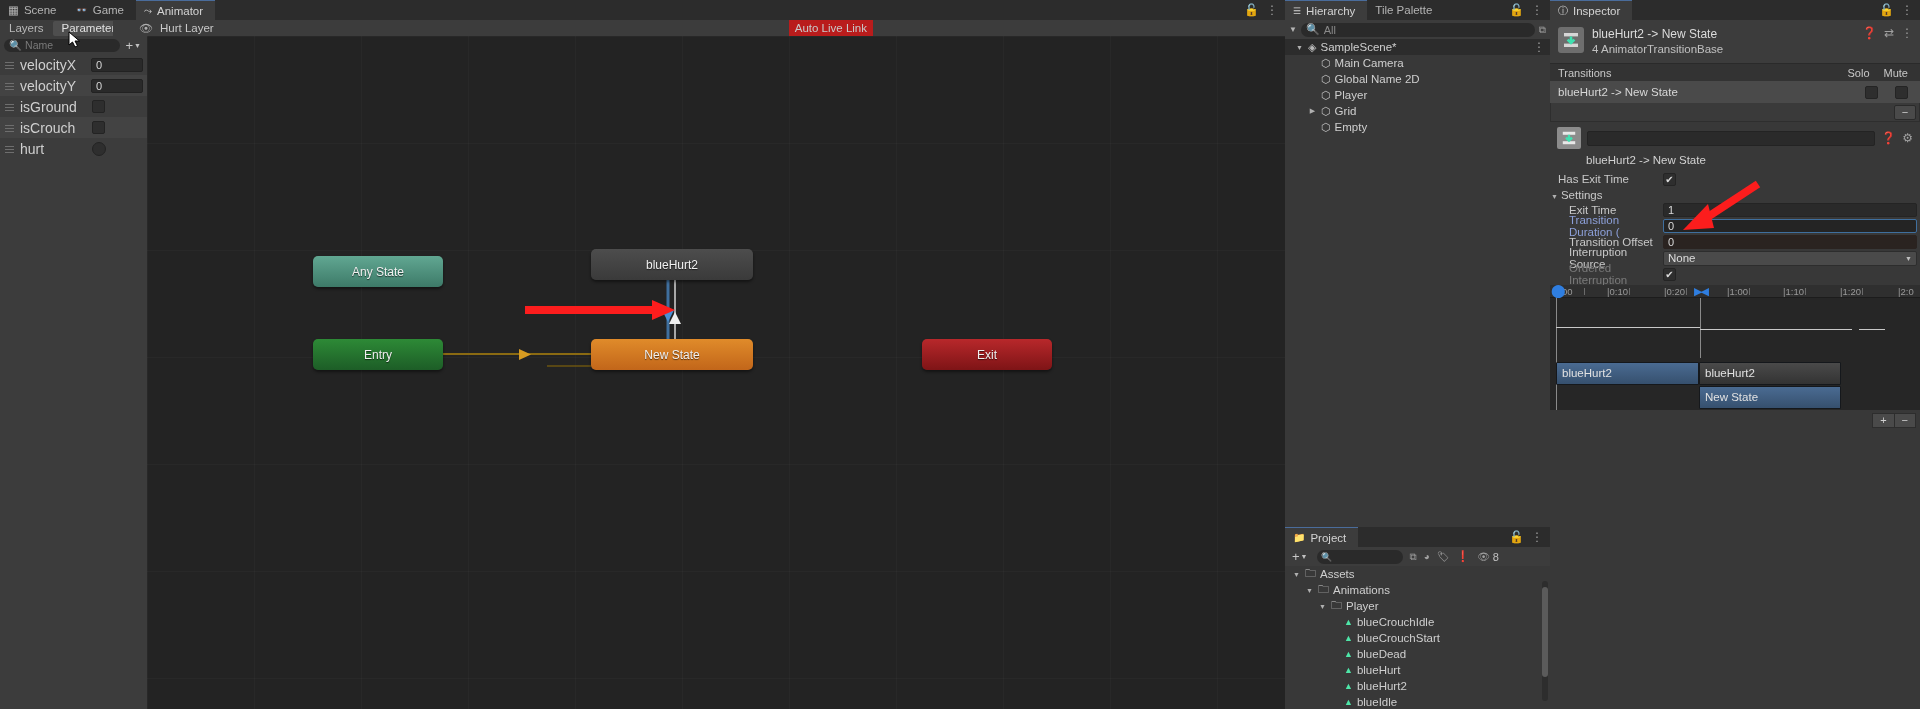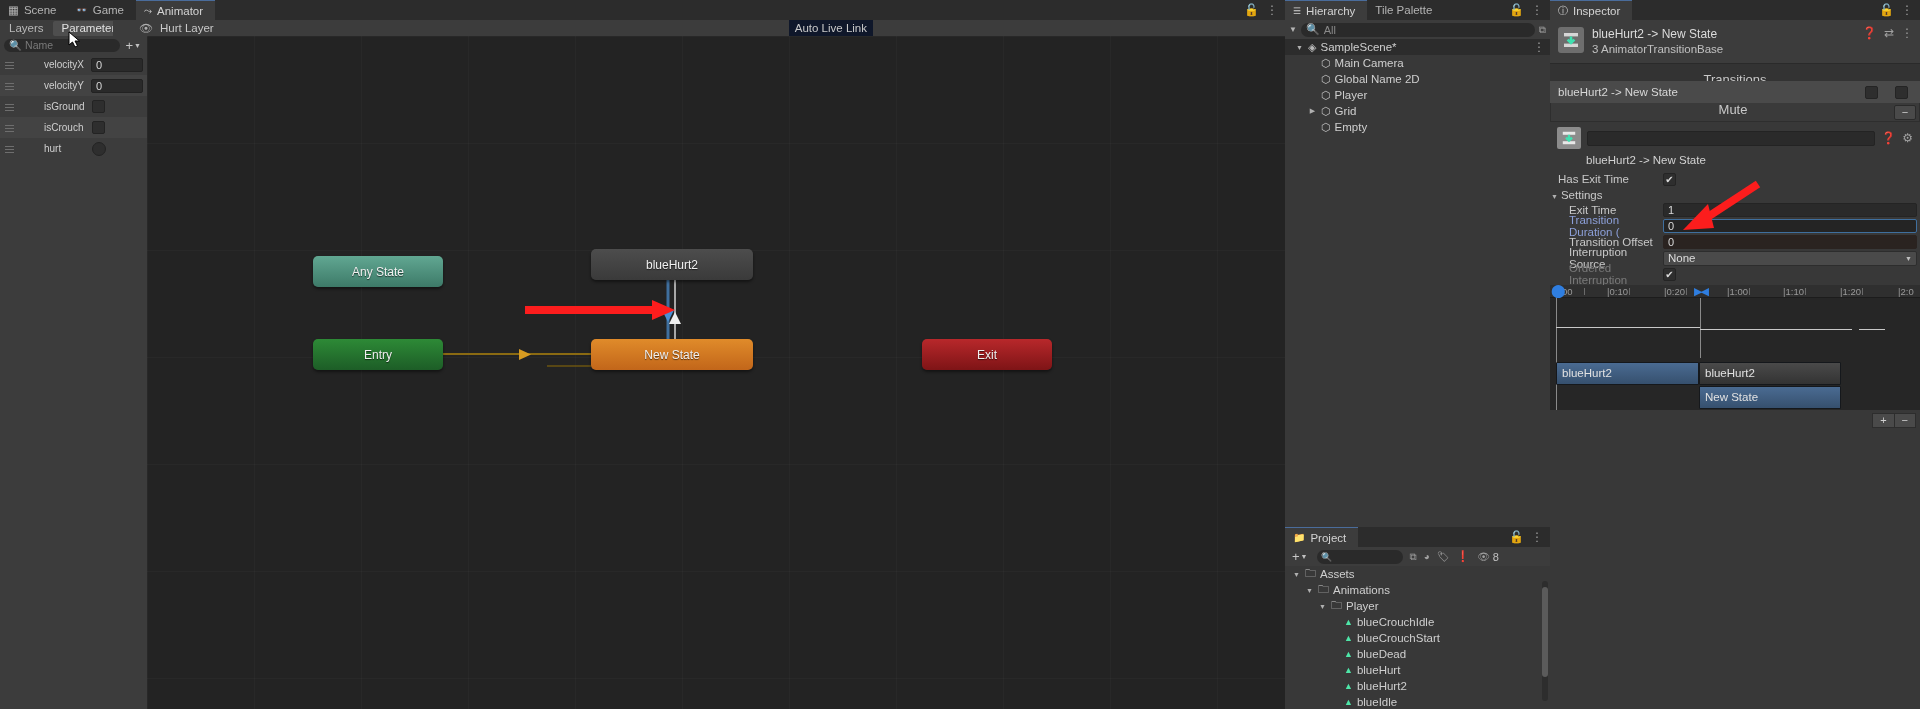--- a/index.html
+++ b/index.html
@@ -36,41 +36,41 @@
   }
   .an-tab.sel { background:#4e4e4e; color:#e0e0e0; border-radius:2px;}
   .eye { margin-left:26px; color:#b0b0b0; font-size:11px;}
   .layername { margin-left:7px; color:#c8c8c8; }
   .layerhead {
     position:absolute; left:113px; top:0; height:16px; width:760px;
     background:#3c3c3c;
   }
   .autolink {
     position:absolute; right:0px; top:0px; height:16px; padding:0 6px;
-    background:#0f172a; color:#c8c8c8; font-size:11.5px; display:flex; align-items:center;text-align:center;
+    background:#b91c1c; color:#c8c8c8; font-size:11.5px; display:flex; align-items:center;text-align:center;
   }
 
   
   #params { position:absolute; left:0; top:36px; width:147px; height:673px; background:#3c3c3c; }
   .param-search {
     height:18px; display:flex; align-items:center; padding:0 4px; gap:3px; background:#3c3c3c;
   }
   .srchbox {
     flex:1; height:13px; background:#2a2a2a; border-radius:7px; display:flex; align-items:center;
     padding:0 5px; gap:3px; color:#7a7a7a; font-size:10.5px;
   }
   .plusdd { display:flex; align-items:center; gap:1px; color:#c8c8c8; font-size:13px; padding:0 2px;}
   .prow {
     height:21px; display:flex; align-items:center; gap:6px; padding-left:5px; position:relative;
   }
   .prow.odd { background:#3c3c3c; }
   .prow.even { background:#434343; }
   .grip { width:9px; height:6px; flex:0 0 9px; }
   .grip i { display:block; height:1px; background:#6e6e6e; margin-bottom:2px;}
-  .plabel { flex:1; font-size:10px; color:#cfcfcf;margin-left:24px;}
+  .plabel { flex:1; font-size:14px; color:#cfcfcf;}
   .pnum {
     width:52px; height:14px; background:#2a2a2a; border:1px solid #222; border-radius:2px;
     font-size:11px; color:#d6d6d6; padding-left:4px; line-height:12px; margin-right:4px;
   }
   .pcheck {
     width:13px; height:13px; background:#2e2e2e; border:1px solid #232323; border-radius:2px;
     margin-right:42px;
   }
   .pradio {
     width:14px; height:14px; background:#2e2e2e; border:1px solid #232323; border-radius:50%;
@@ -135,22 +135,22 @@
   .ins-head { display:flex; gap:8px; padding:7px 8px 6px 8px; background:#3c3c3c; position:relative;}
   .ins-icon {
     width:26px; height:26px; border-radius:3px; background:#6e6e6e; position:relative; flex:0 0 26px;
     display:flex; align-items:center; justify-content:center;
   }
   .ins-title { font-size:12px; color:#dcdcdc; line-height:15px;}
   .ins-sub { font-size:11.5px; color:#c0c0c0; line-height:15px;}
   .ins-head-right { position:absolute; right:7px; top:7px; display:flex; gap:7px; color:#b4b4b4; font-size:11px;}
 
   .sec-head {
-    height:18px; background:#333333; display:flex; align-items:center; padding:8px 8px;
-    font-size:13px; color:#c8c8c8; border-top:1px solid #2a2a2a;flex-direction:column;
+    height:18px; background:#333333; display:flex; align-items:center; padding:0 8px;
+    font-size:11px; color:#c8c8c8; border-top:1px solid #2a2a2a;
   }
   .transrow {
     height:22px; background:#4a4a4a; display:flex; align-items:center; padding:0 8px;
     font-size:11.5px; color:#d8d8d8; position:relative;
   }
   .tchk { width:13px; height:13px; background:#2e2e2e; border:1px solid #242424; border-radius:2px;}
   .minusrow { height:19px; background:#3a3a3a; display:flex; justify-content:flex-end; align-items:center;
     border:1px solid #2e2e2e; border-top:none; }
   .minusbtn { width:22px; height:15px; background:#4a4a4a; border:1px solid #2a2a2a; border-radius:2px;
     color:#cfcfcf; font-size:11px; display:flex; align-items:center; justify-content:center; margin-right:3px;}
@@ -495,21 +495,21 @@
     <div class="ins-head">
       <div class="ins-icon">
         <svg width="18" height="18" viewBox="0 0 18 18">
           <rect x="2" y="2" width="14" height="3.4" fill="#d6d6d6"></rect>
           <rect x="2" y="12.6" width="14" height="3.4" fill="#d6d6d6"></rect>
           <path d="M9 5.4 L9 10 M5.6 8.6 L9 12 L12.4 8.6" stroke="#3fe0b0" stroke-width="2.6" fill="none"></path>
         </svg>
       </div>
       <div>
         <div class="ins-title">blueHurt2 -&gt; New State</div>
-        <div class="ins-sub">3 AnimatorTransitionBase</div>
+        <div class="ins-sub">4 AnimatorTransitionBase</div>
       </div>
       <div class="ins-head-right">
         <span class="icobtn">❓</span>
         <span class="icobtn">⇄</span>
         <span class="icobtn">⋮</span>
       </div>
     </div>
 
     <div class="sec-head">
       <span>Transitions</span>

